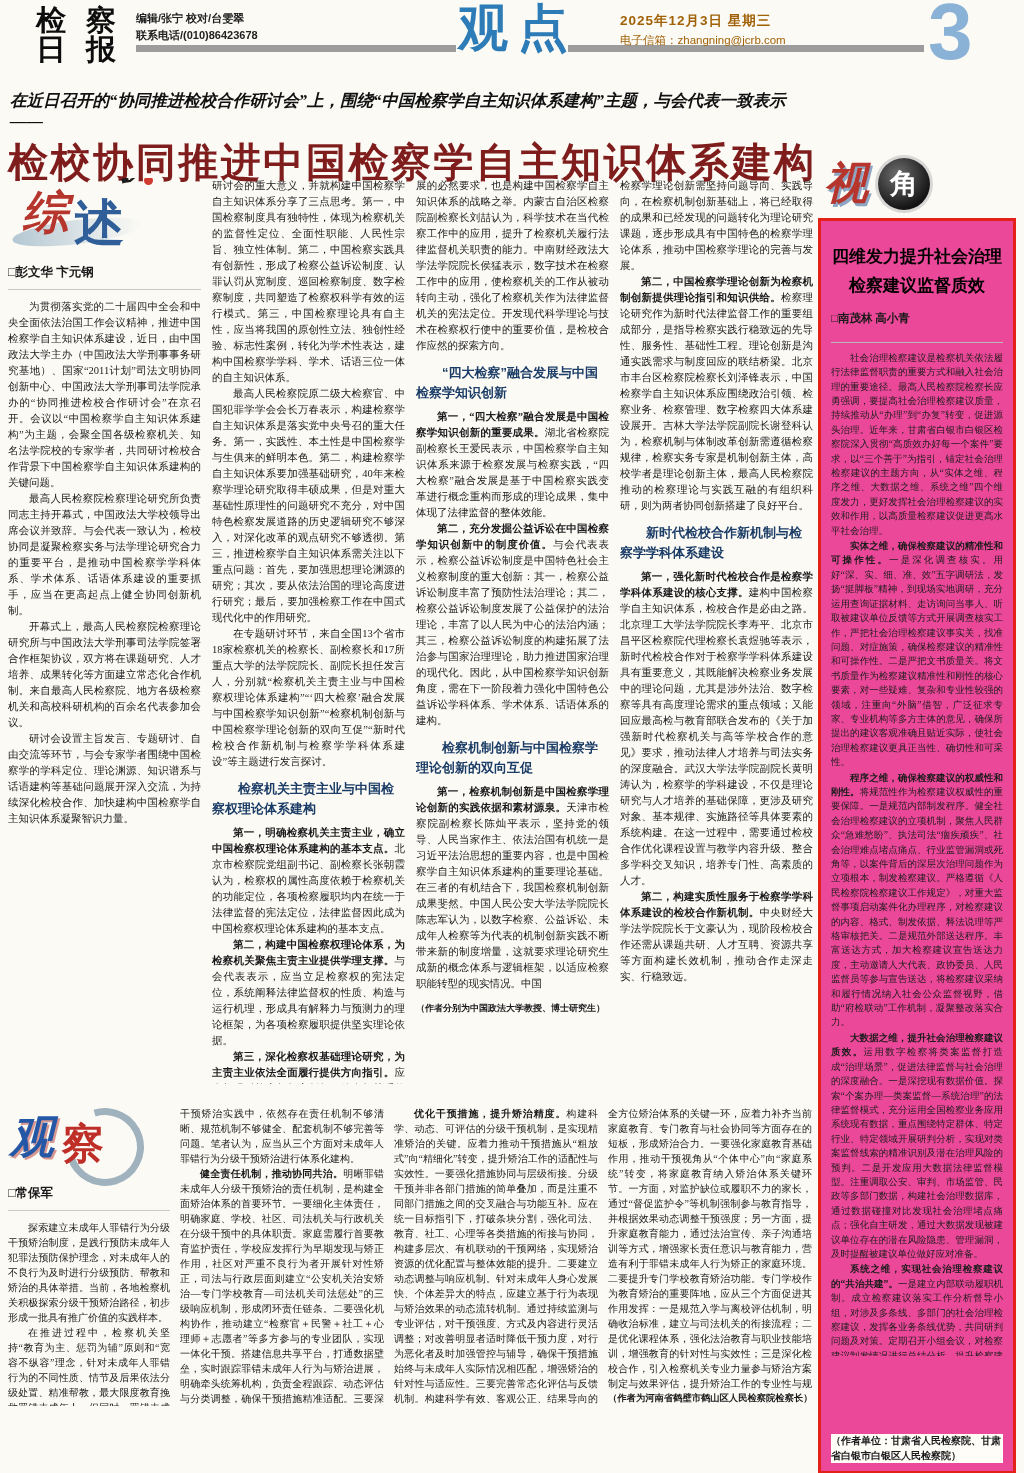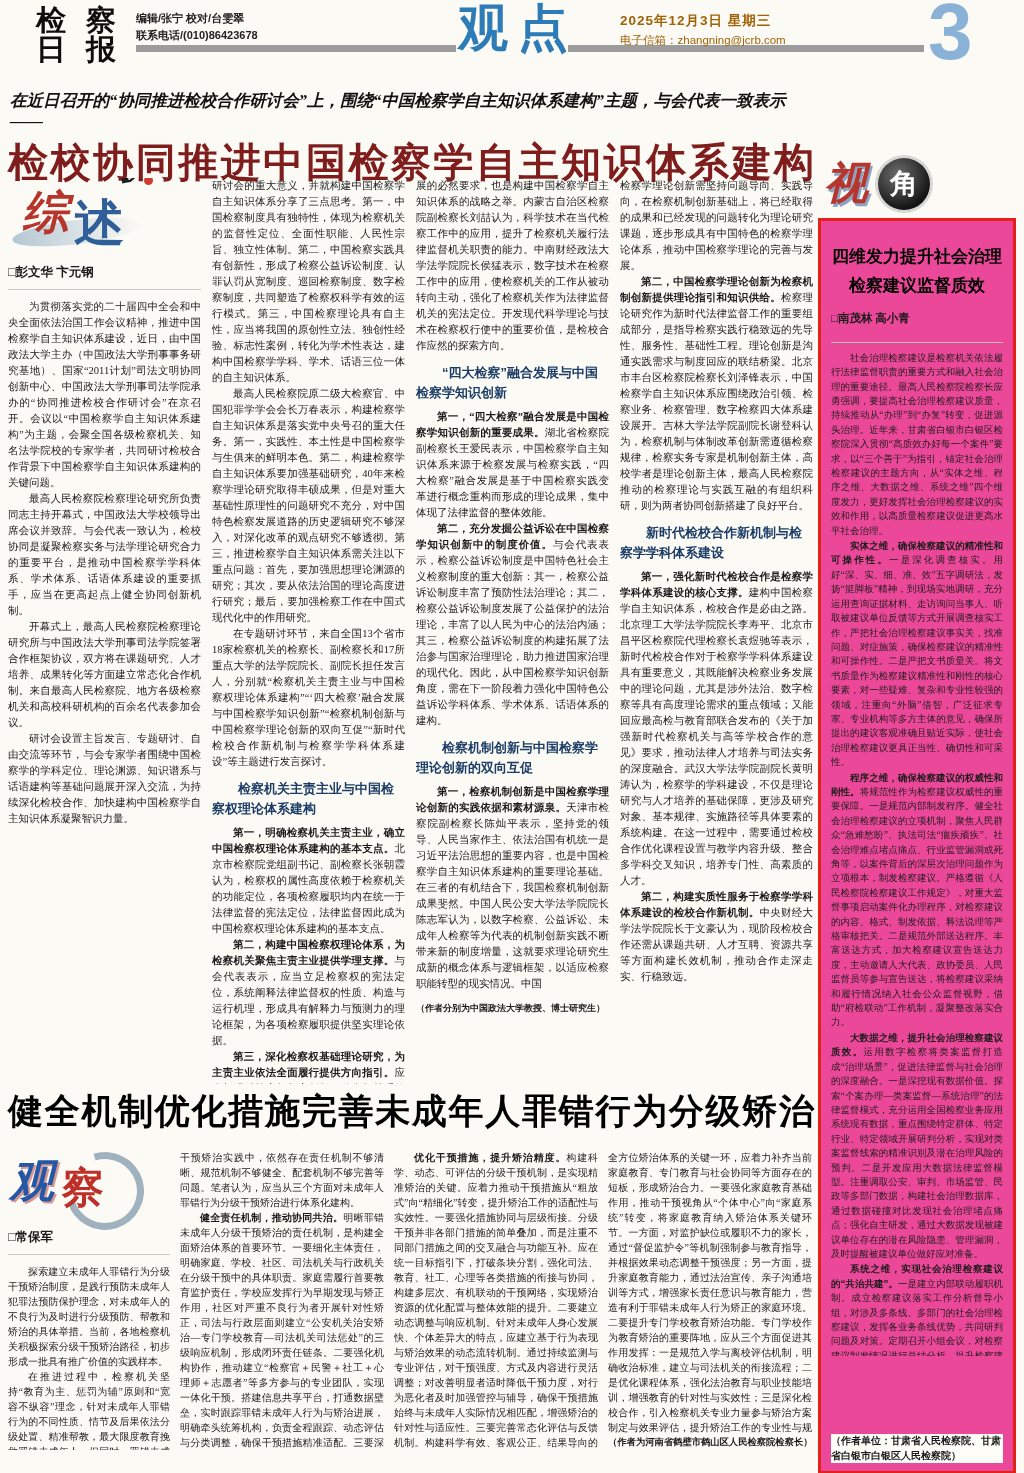--- a/index.html
+++ b/index.html
@@ -179,21 +179,20 @@
           <div class="blk p"><span class="lead">实体之维，确保检察建议的精准性和可操作性。</span>一是深化调查核实。用好“深、实、细、准、效”五字调研法，发扬“挺脚板”精神，到现场实地调研，充分运用查询证据材料、走访询问当事人、听取被建议单位反馈等方式开展调查核实工作，严把社会治理检察建议事实关，找准问题、对症施策，确保检察建议的精准性和可操作性。二是严把文书质量关。将文书质量作为检察建议精准性和刚性的核心要素，对一些疑难、复杂和专业性较强的领域，注重向“外脑”借智，广泛征求专家、专业机构等多方主体的意见，确保所提出的建议客观准确且贴近实际，使社会治理检察建议更具正当性、确切性和可采性。</div>
           <div class="blk p"><span class="lead">程序之维，确保检察建议的权威性和刚性。</span>将规范性作为检察建议权威性的重要保障。一是规范内部制发程序。健全社会治理检察建议的立项机制，聚焦人民群众“急难愁盼”、执法司法“痼疾顽疾”、社会治理难点堵点痛点、行业监管漏洞或死角等，以案件背后的深层次治理问题作为立项根本，制发检察建议。严格遵循《人民检察院检察建议工作规定》，对重大监督事项启动案件化办理程序，对检察建议的内容、格式、制发依据、释法说理等严格审核把关。二是规范外部送达程序。丰富送达方式，加大检察建议宣告送达力度，主动邀请人大代表、政协委员、人民监督员等参与宣告送达，将检察建议采纳和履行情况纳入社会公众监督视野，借助“府检联动”工作机制，凝聚整改落实合力。</div>
           <div class="blk p"><span class="lead">大数据之维，提升社会治理检察建议质效。</span>运用数字检察将类案监督打造成“治理场景”，促进法律监督与社会治理的深度融合。一是深挖现有数据价值。探索“个案办理—类案监督—系统治理”的法律监督模式，充分运用全国检察业务应用系统现有数据，重点围绕特定群体、特定行业、特定领域开展研判分析，实现对类案监督线索的精准识别及潜在治理风险的预判。二是开发应用大数据法律监督模型。注重调取公安、审判、市场监管、民政等多部门数据，构建社会治理数据库，通过数据碰撞对比发现社会治理堵点痛点；强化自主研发，通过大数据发现被建议单位存在的潜在风险隐患、管理漏洞，及时提醒被建议单位做好应对准备。</div>
           <div class="blk p"><span class="lead">系统之维，实现社会治理检察建议的“共治共建”。</span>一是建立内部联动履职机制。成立检察建议落实工作分析督导小组，对涉及多条线、多部门的社会治理检察建议，发挥各业务条线优势，共同研判问题及对策。定期召开小组会议，对检察建议制发情况进行总结分析，提升检察建议质效。二是形成系统外部合力。积极争取党委、政府的支持，将整改落实工作纳入平安建设、法治政府考核内容，定期以专题报告形式向党委、人大报告办理情况，推动检察建议有效落实，同向发力参与社会治理。</div>
         </div>
       <div class="box-note">（作者单位：甘肃省人民检察院、甘肃省白银市白银区人民检察院）</div>
     </div>
   </div>
 
   <div class="bottom-art">
-    <div class="headline2">健全机制优化措施完善未成年人罪错行为分级矫治</div>
     <div class="bottom-cols">
       <div class="bcol bcol1">
         <div class="tag-guancha">
           <span class="tg-ring"></span>
           <span class="tg-c1">观</span>
           <span class="tg-c2">察</span>
         </div>
         <div class="byline">□常保军</div>
         <div>
             <div class="blk p">探索建立未成年人罪错行为分级干预矫治制度，是践行预防未成年人犯罪法预防保护理念，对未成年人的不良行为及时进行分级预防、帮教和矫治的具体举措。当前，各地检察机关积极探索分级干预矫治路径，初步形成一批具有推广价值的实践样本。</div>

